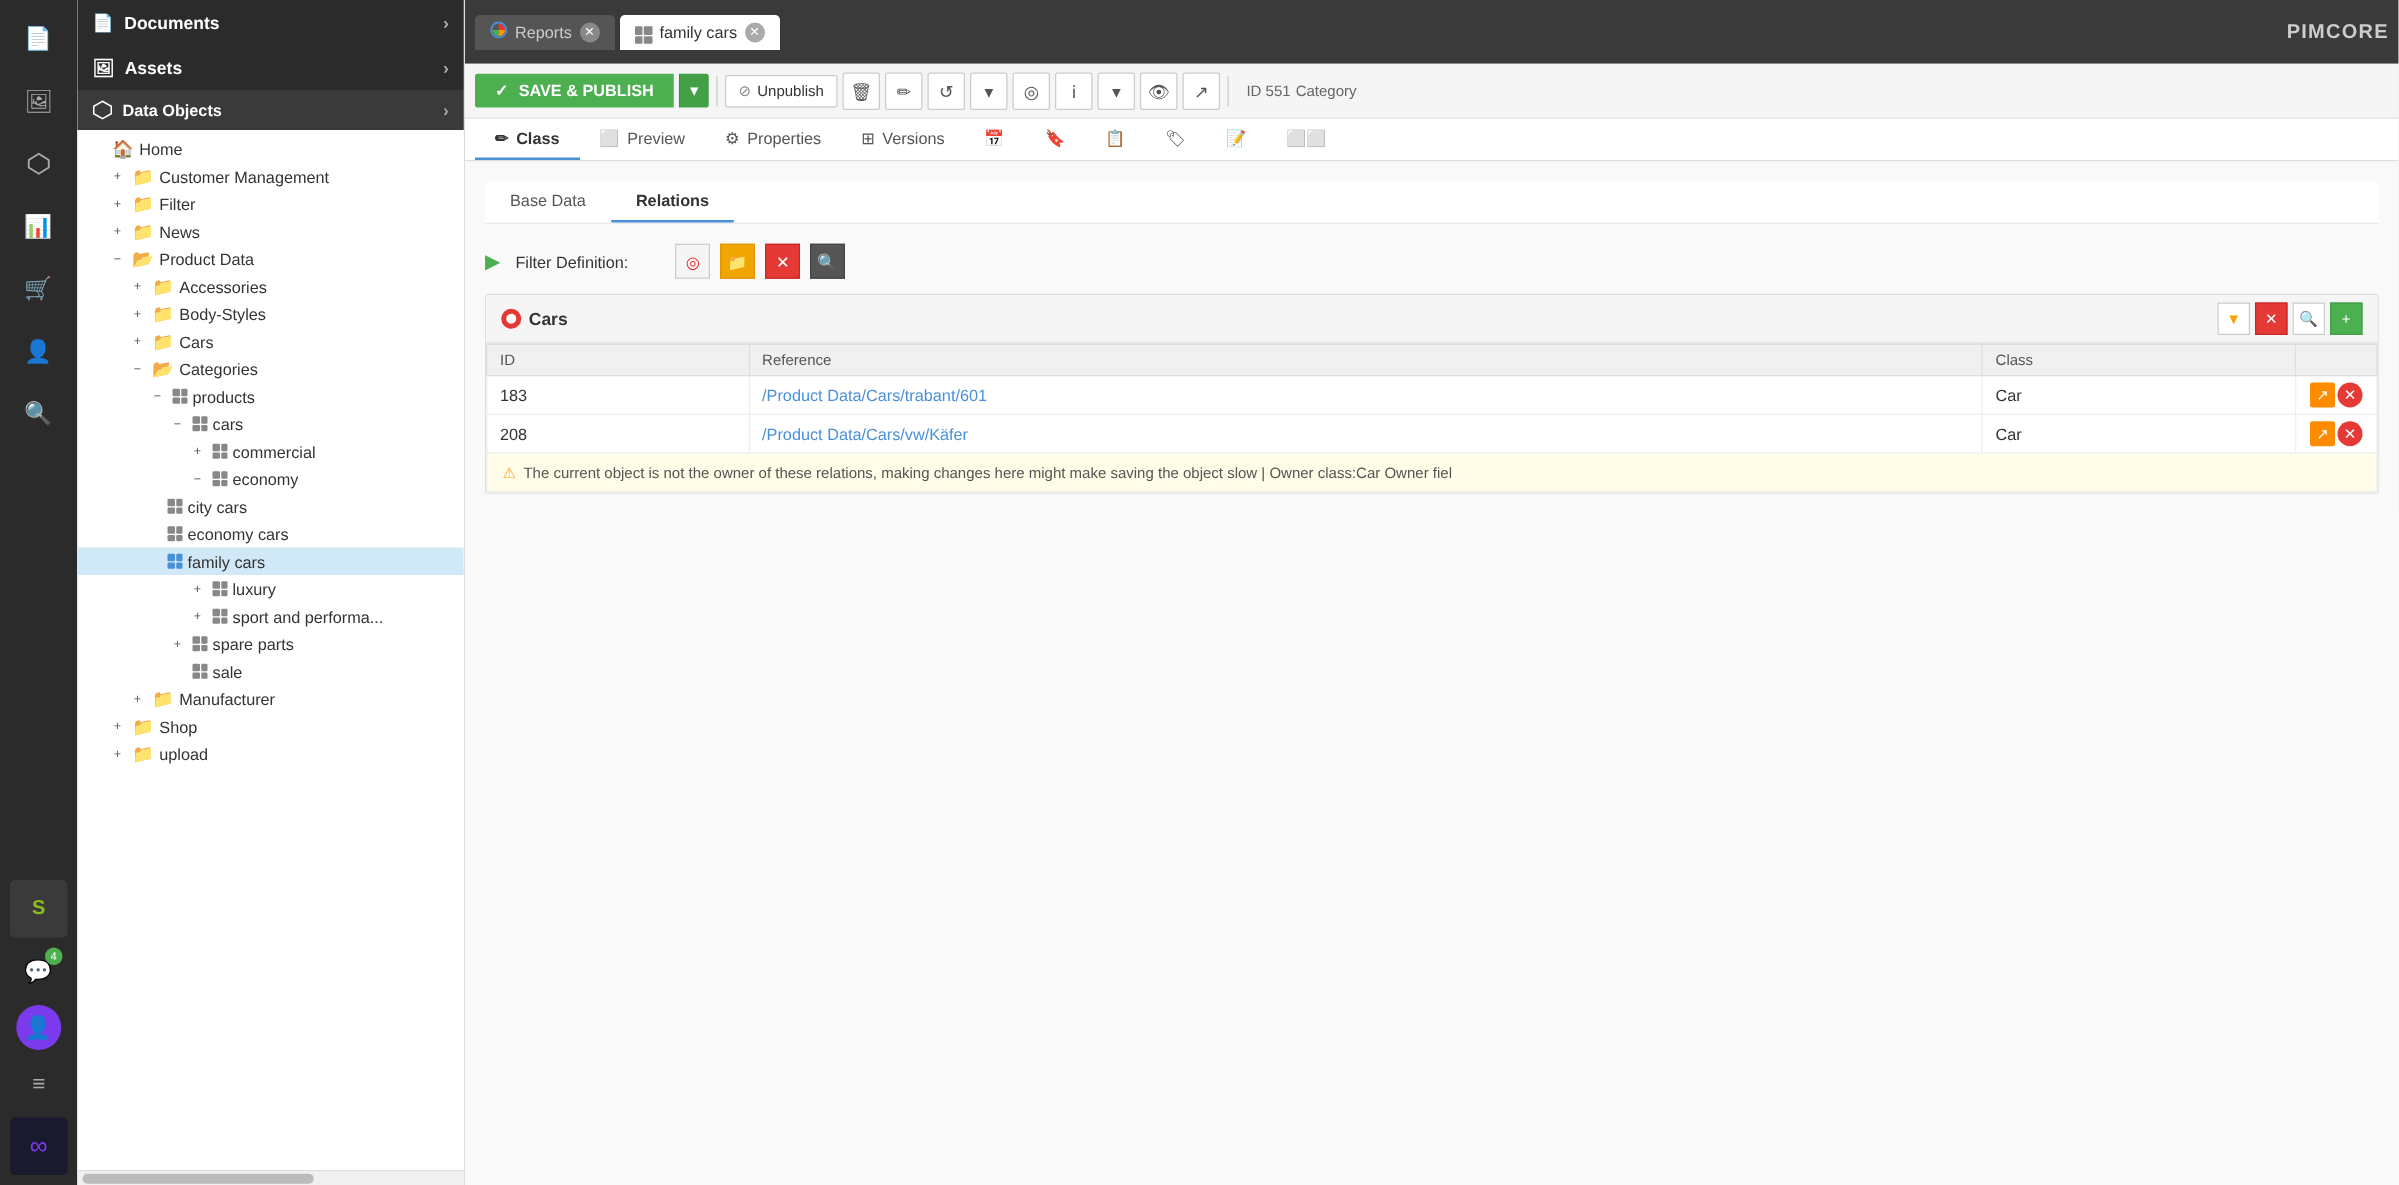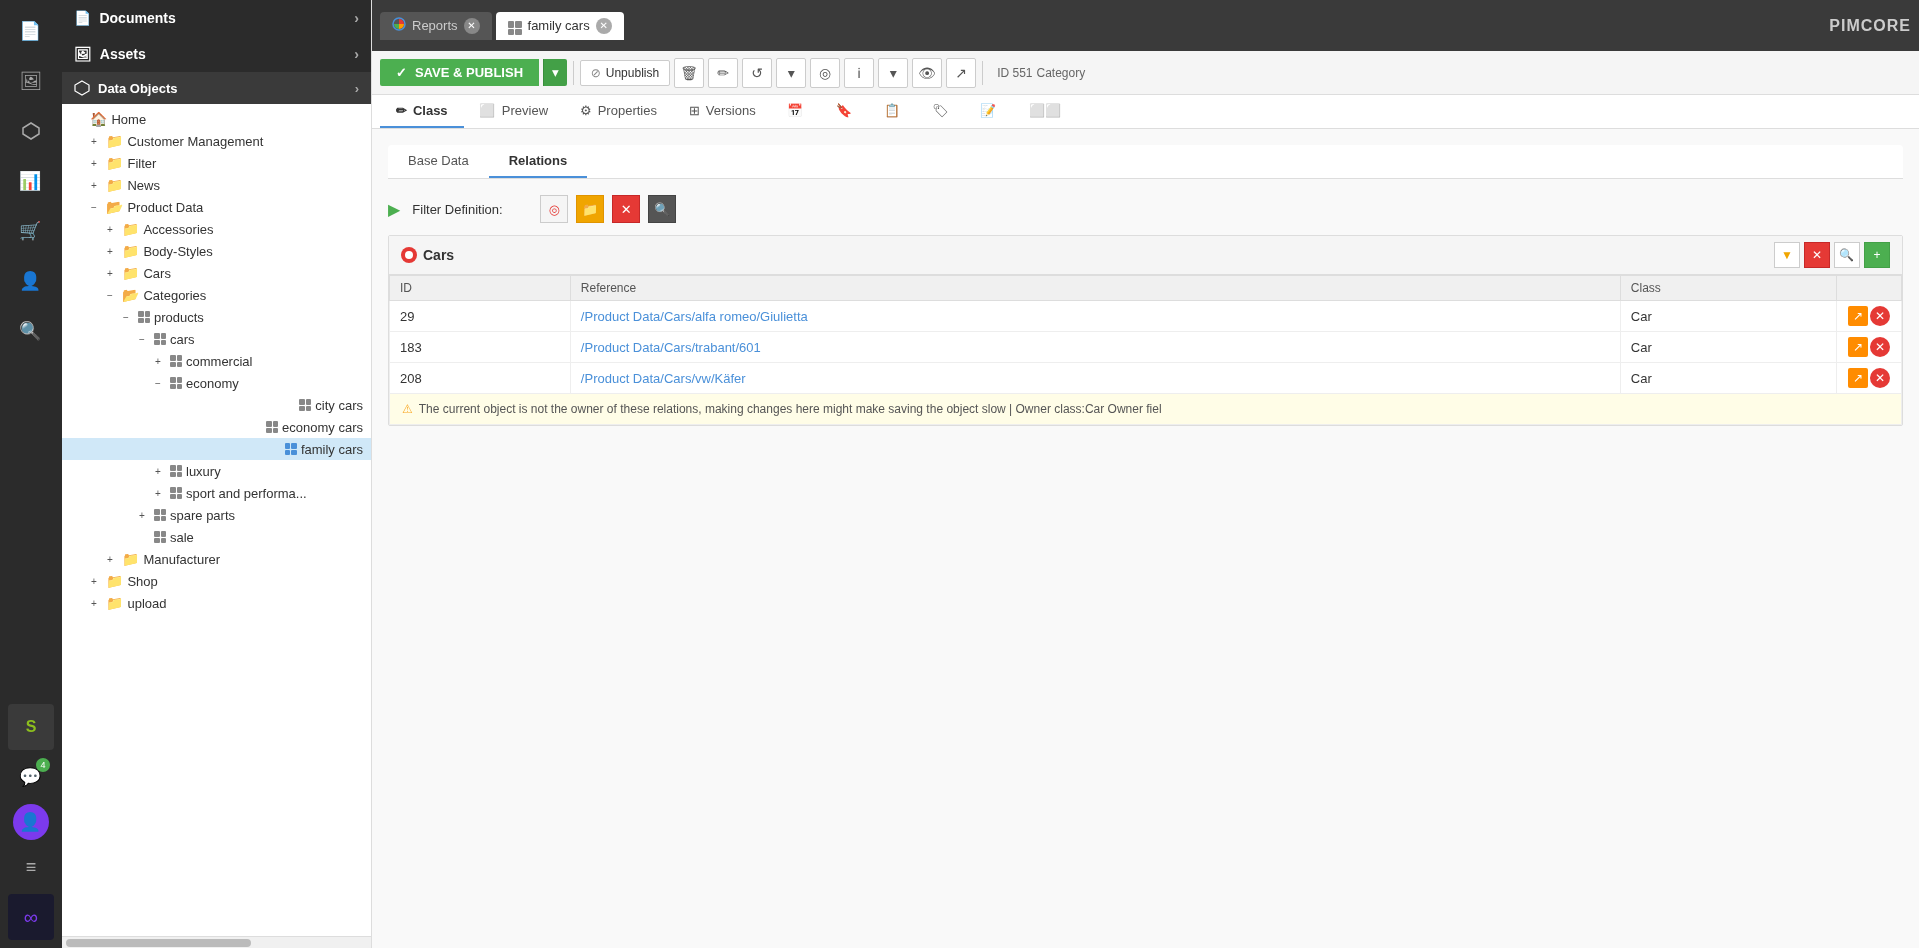--- a/index.html
+++ b/index.html
@@ -129,21 +129,21 @@
       cursor: pointer;
       flex-shrink: 0;
     }
     .folder-icon { color: #f0a500; font-size: 14px; flex-shrink: 0; }
     .tree-label { font-size: 13px; color: #333; }
     .indent1 { padding-left: 24px; }
     .indent2 { padding-left: 40px; }
     .indent3 { padding-left: 56px; }
     .indent4 { padding-left: 72px; }
     .indent5 { padding-left: 88px; }
-    .indent6 { padding-left: 104px; justify-content: flex-end; }
+    .indent6 { padding-left: 52px; }
     .grid-icon {
       display: inline-grid;
       grid-template-columns: 1fr 1fr;
       width: 12px;
       height: 12px;
       gap: 1px;
       flex-shrink: 0;
     }
     .grid-cell {
       background: #888;
@@ -843,26 +843,20 @@
       <table class="data-table">
         <thead>
           <tr>
             <th>ID</th>
             <th>Reference</th>
             <th>Class</th>
             <th style="width:60px;"></th>
           </tr>
         </thead>
         <tbody id="cars-table-body">
-        <tr>
-              <td>29</td>
-              <td style="color: rgb(74, 144, 217); cursor: pointer;">/Product Data/Cars/alfa romeo/Giulietta</td>
-              <td>Car</td>
-              <td style="white-space: nowrap;"><button class="row-action-btn btn-orange">↗</button><button class="row-action-btn btn-red">✕</button></td>
-            </tr>
             <tr>
               <td>183</td>
               <td style="color: rgb(74, 144, 217); cursor: pointer;">/Product Data/Cars/trabant/601</td>
               <td>Car</td>
               <td style="white-space: nowrap;"><button class="row-action-btn btn-orange">↗</button><button class="row-action-btn btn-red">✕</button></td>
             </tr>
             <tr>
               <td>208</td>
               <td style="color: rgb(74, 144, 217); cursor: pointer;">/Product Data/Cars/vw/Käfer</td>
               <td>Car</td>

